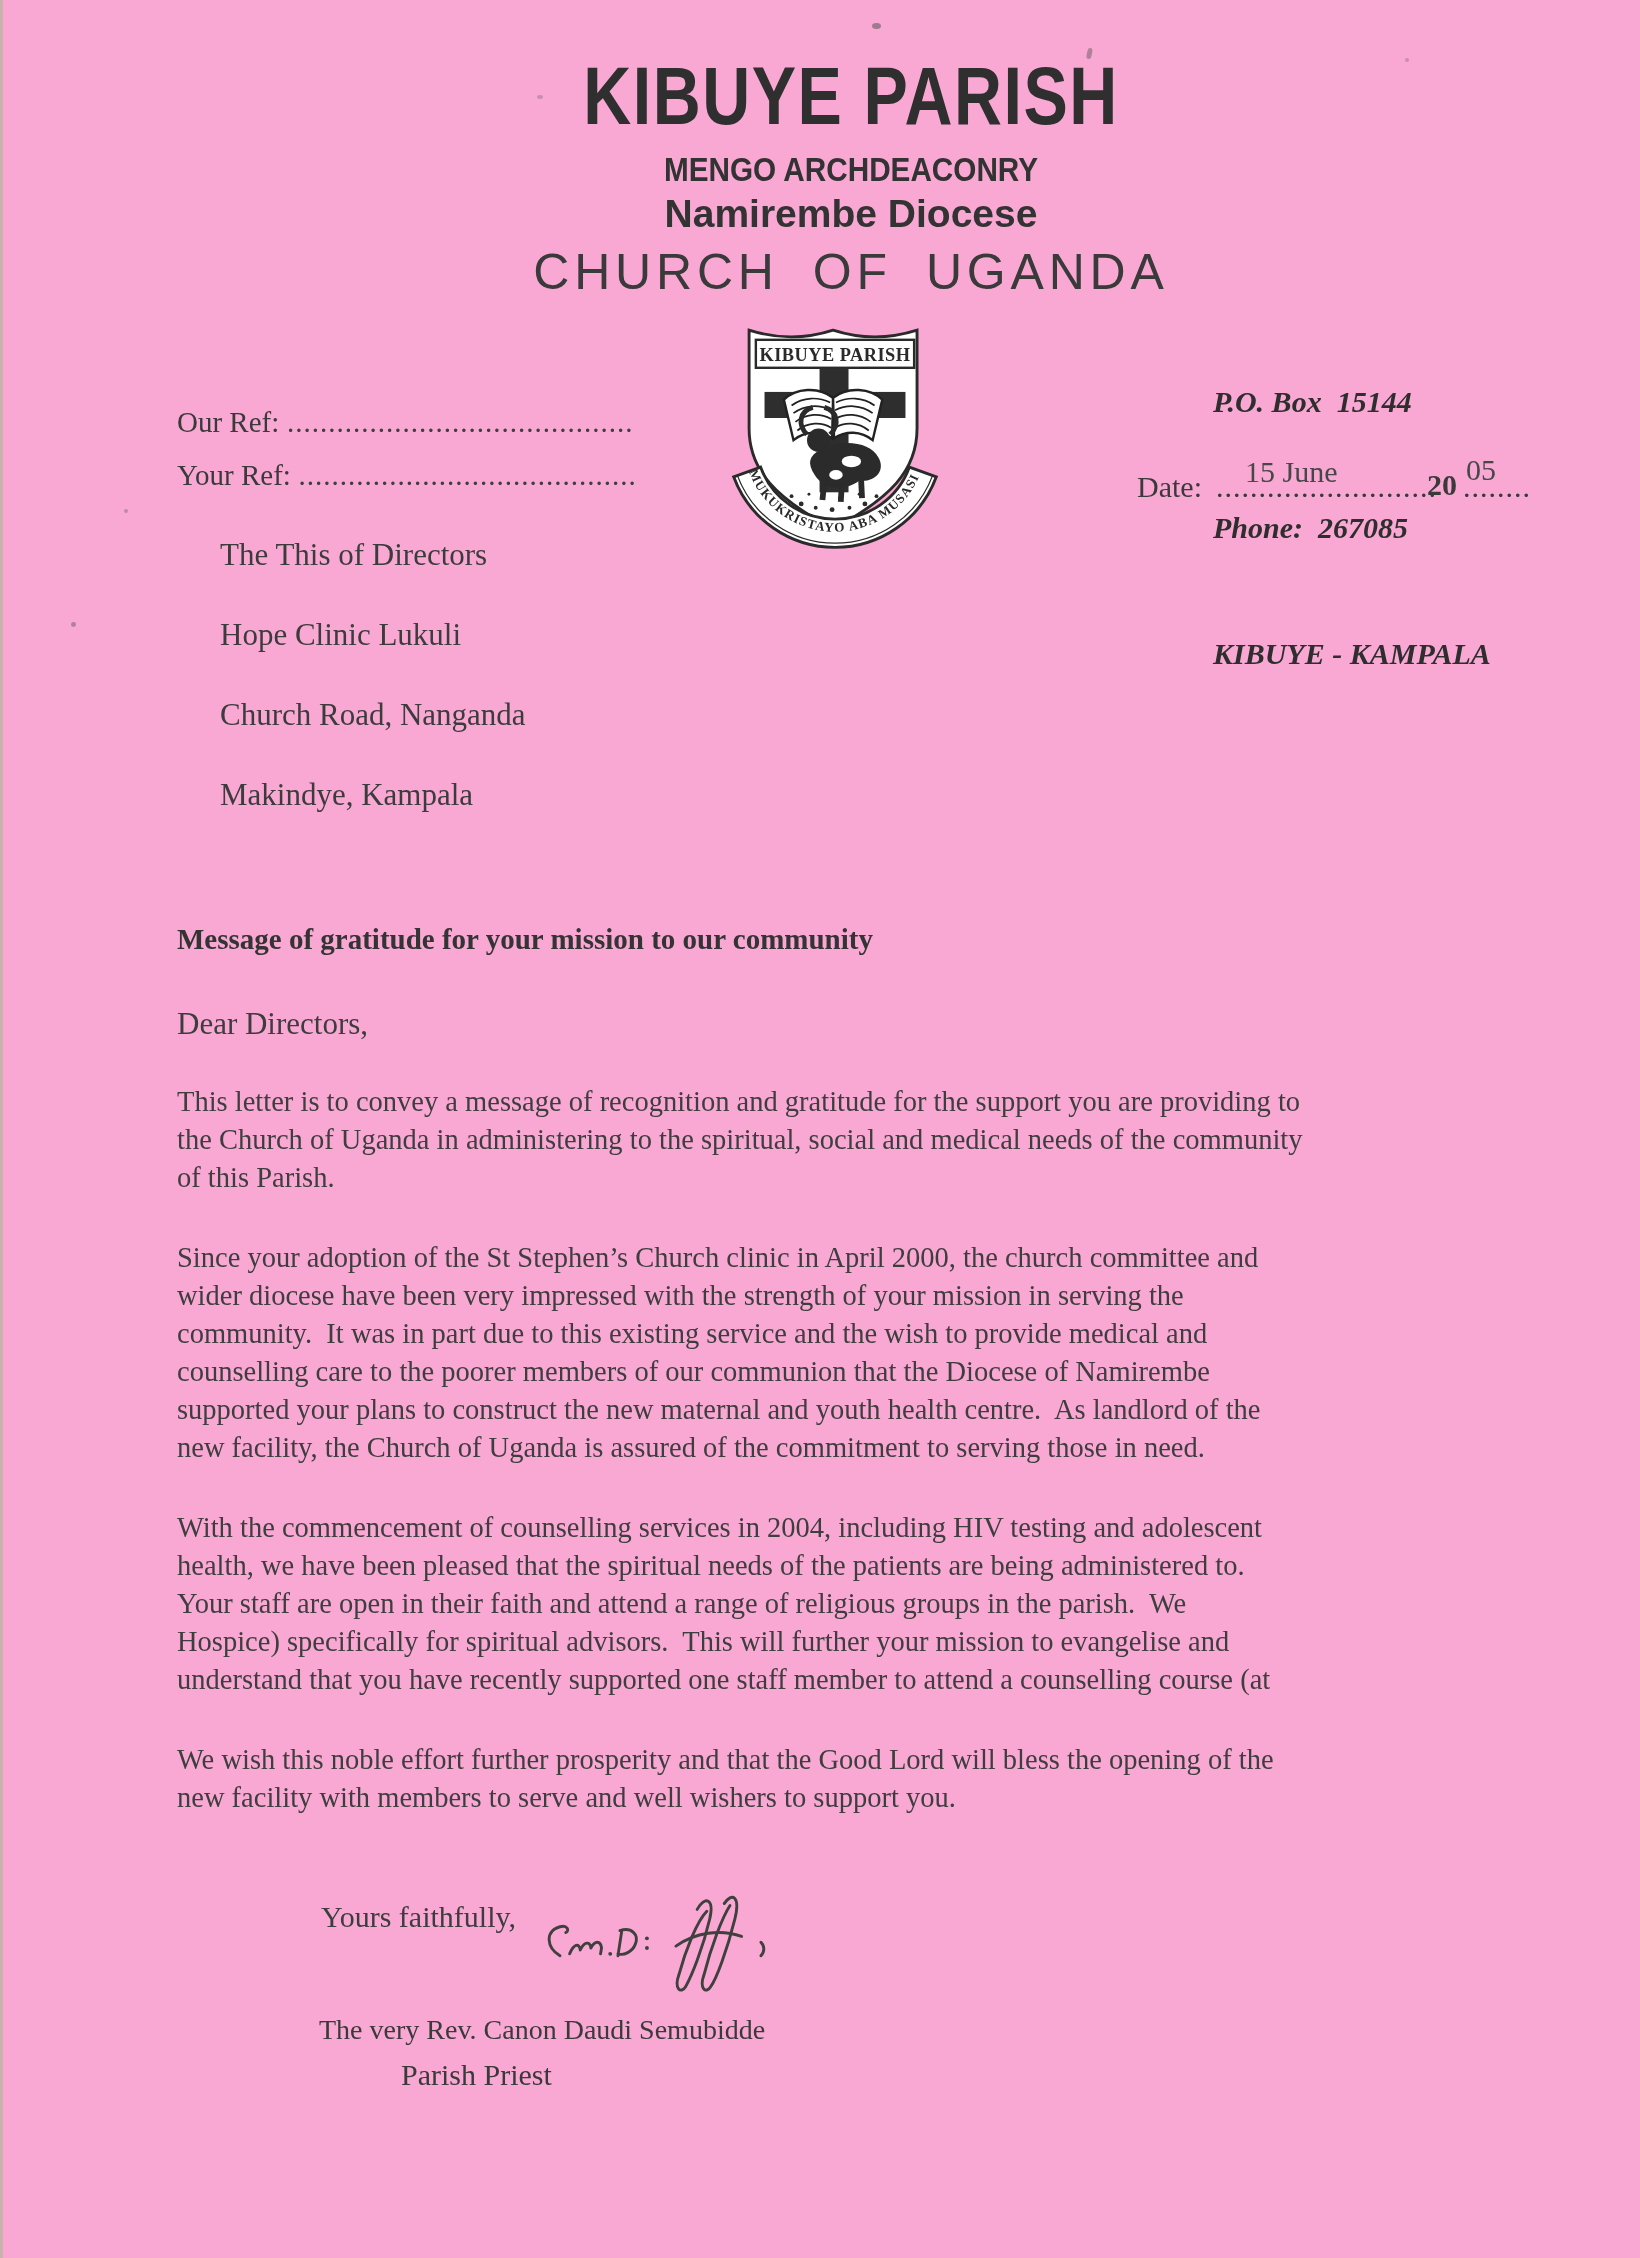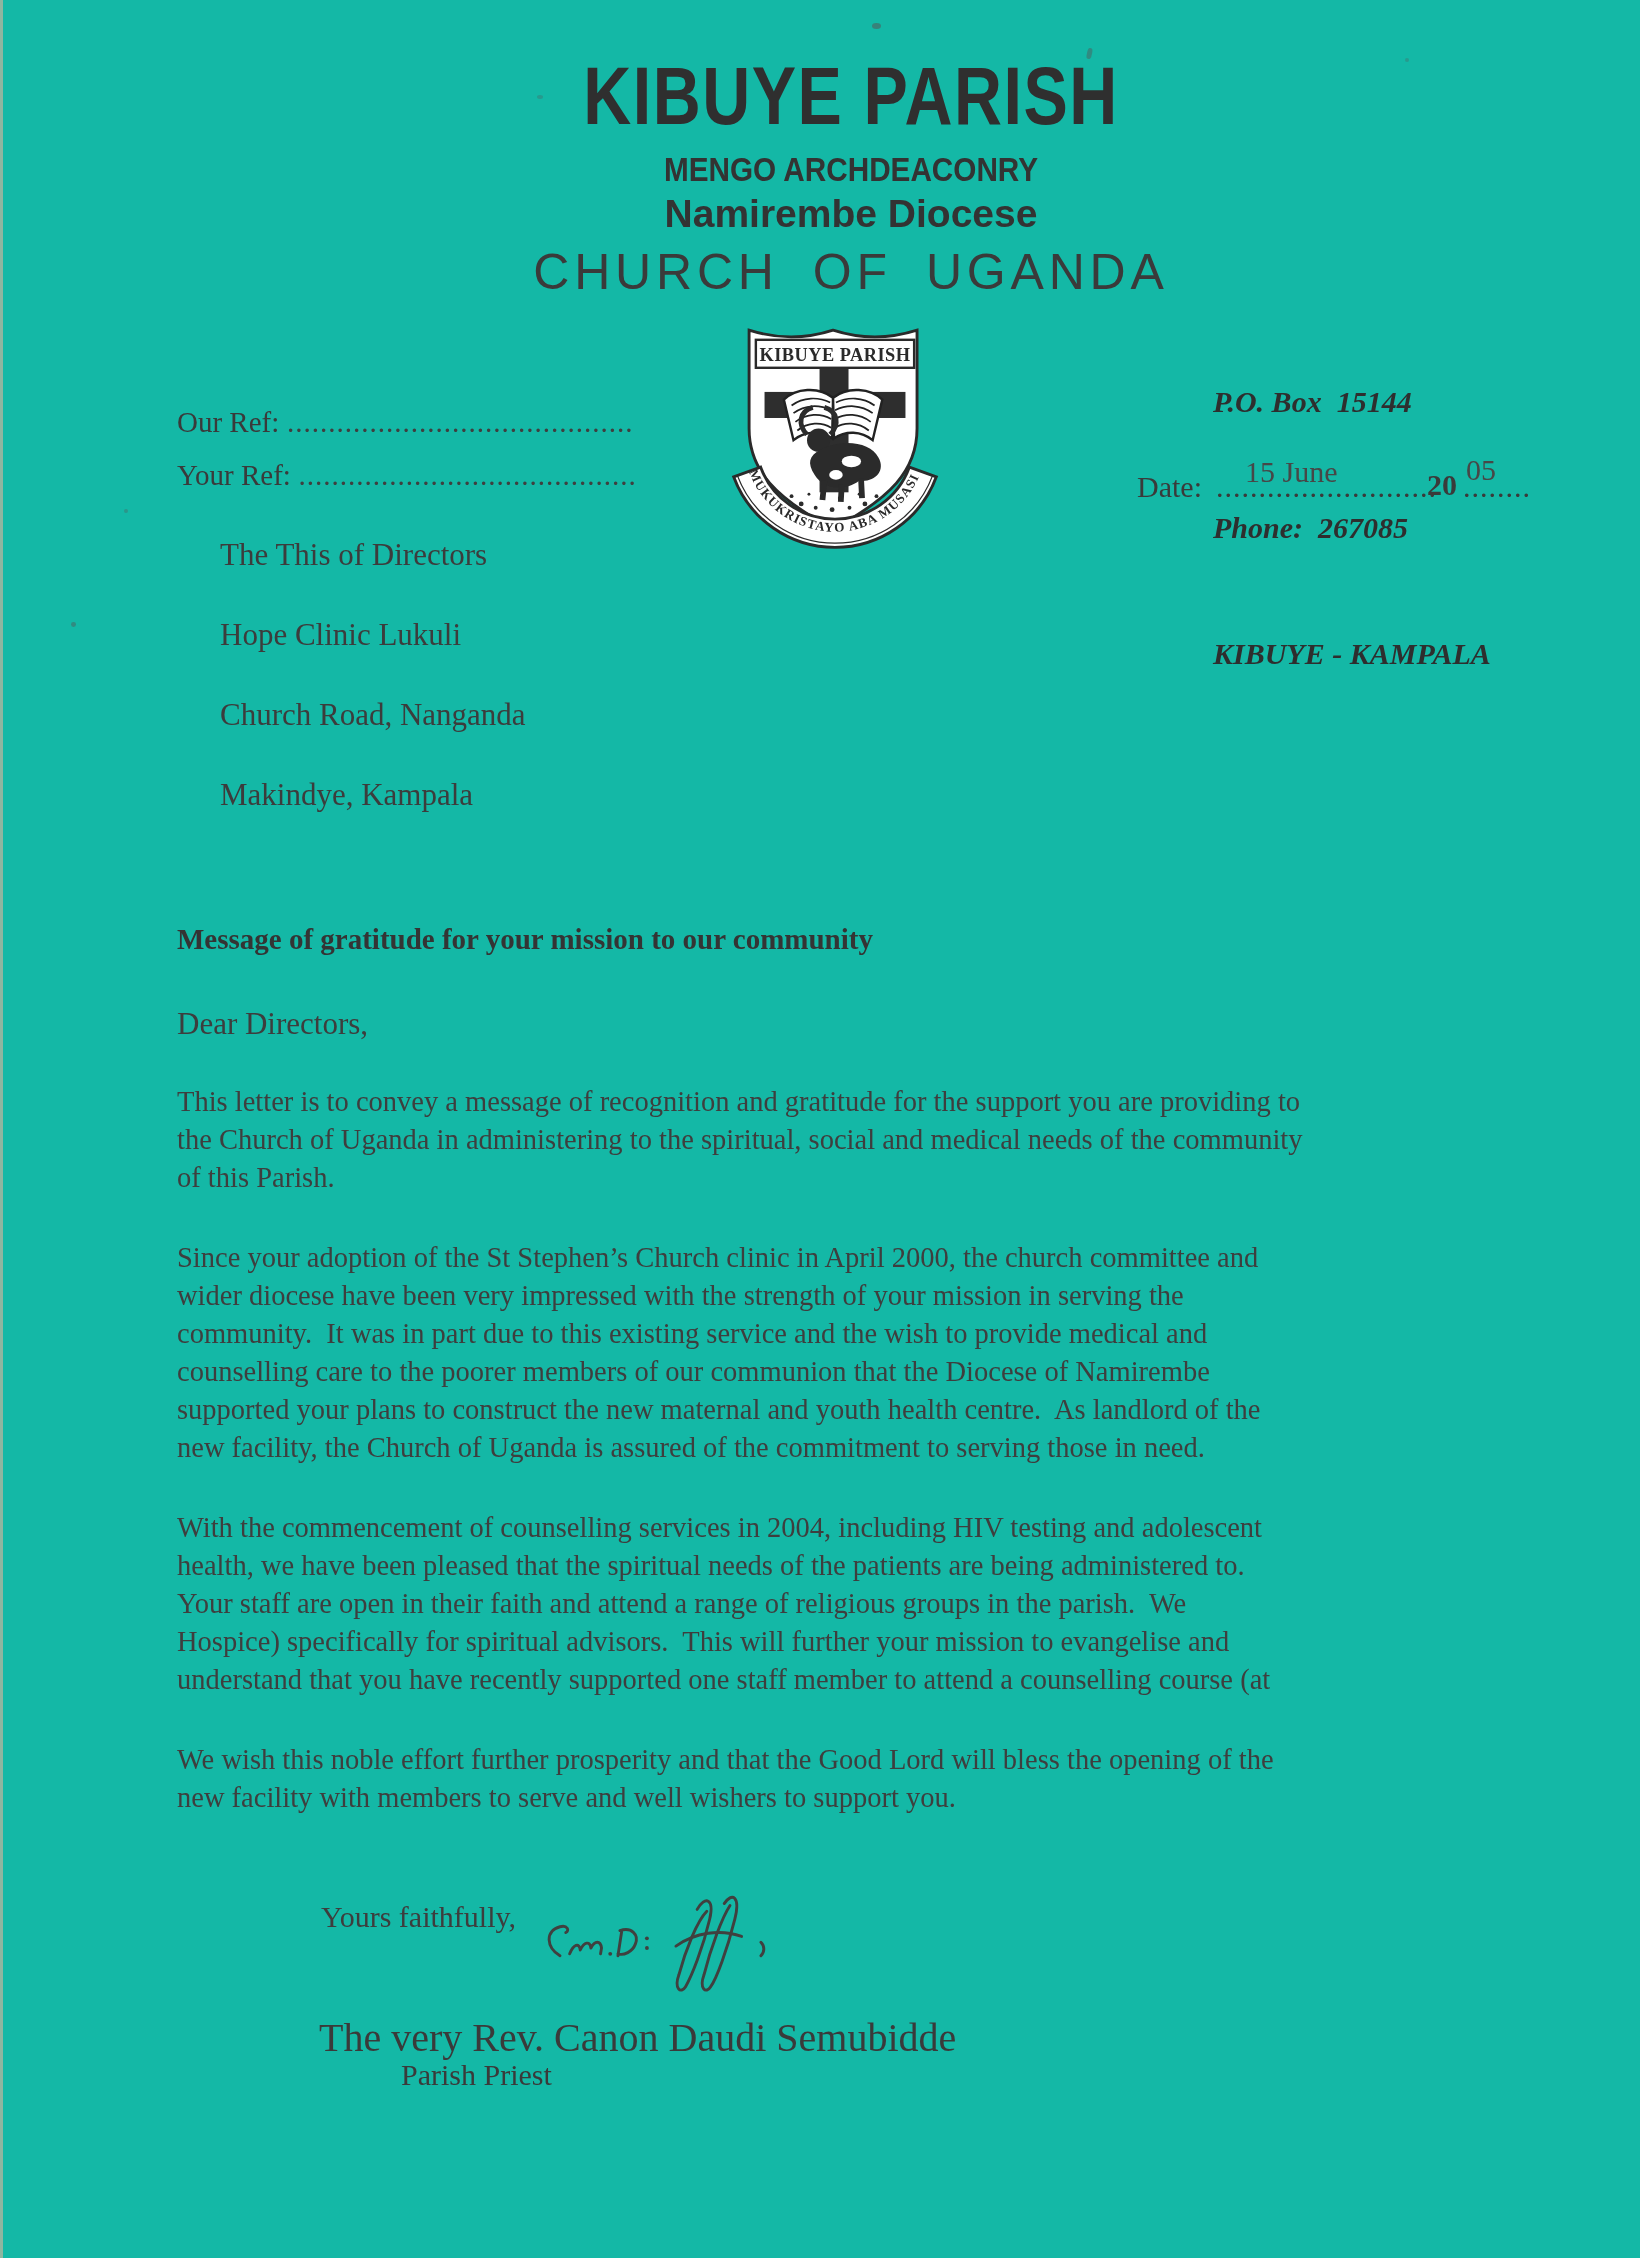--- a/index.html
+++ b/index.html
@@ -1,16 +1,16 @@
 <!DOCTYPE html>
 <html><head>
 <meta charset="utf-8">
 <style>
   html,body{margin:0;padding:0;background:#e8e8e4;}
-  .page{position:relative;width:1640px;height:2258px;background:#14b8a6;overflow:hidden;
+  .page{position:relative;width:1640px;height:2258px;background:#f9a8d4;overflow:hidden;
         font-family:"Liberation Serif",serif;color:#3d3d3d;}
   .edge-left{position:absolute;left:0;top:0;width:2.9px;height:100%;background:#b7b69e;opacity:.75;}
   .speck{position:absolute;background:#555;border-radius:50%;}
 
   .header{position:absolute;top:56px;left:62px;right:0;text-align:center;
           font-family:"Liberation Sans",sans-serif;color:#2e2e2e;}
   .parish-title{font-size:81px;font-weight:bold;letter-spacing:1.9px;line-height:1;
                 transform:scaleX(.82);transform-origin:50% 50%;color:#2f2f2f;}
   .archdeaconry{margin-top:13.5px;font-size:33px;font-weight:bold;line-height:1.15;
                 transform:scaleX(.9);transform-origin:50% 50%;color:#333;}
@@ -41,21 +41,21 @@
 
   .subject{position:absolute;left:177px;top:923px;font-size:29px;font-weight:bold;color:#343434;}
   .salutation{position:absolute;left:177px;top:1006px;font-size:31px;}
 
   .body-block{position:absolute;left:177px;top:1083px;width:1352px;font-size:28.5px;color:#3e3e3e;}
   .para{margin-bottom:42px;}
   .para-line{line-height:38px;white-space:pre;}
 
   .valediction{position:absolute;left:321px;top:1900px;font-size:30px;}
   .signature-svg{position:absolute;left:531px;top:1888px;}
-  .signer-name{position:absolute;left:319px;top:2014px;font-size:40px;color:#3a3a3a;}
+  .signer-name{position:absolute;left:319px;top:2014px;font-size:28px;color:#3a3a3a;}
   .signer-title{position:absolute;left:401px;top:2058px;font-size:30px;color:#3a3a3a;}
 </style>
 </head>
 <body>
 
 <div class="page">
   <div class="edge-left"></div>
   <div class="speck" style="left:872px;top:23px;width:8.7px;height:5.8px;opacity:.55;"></div>
   <div class="speck" style="left:1087px;top:48px;width:4.8px;height:10.6px;opacity:.45;transform:rotate(12deg);border-radius:40%;"></div>
   <div class="speck" style="left:71px;top:622px;width:4.8px;height:4.8px;opacity:.45;"></div>

